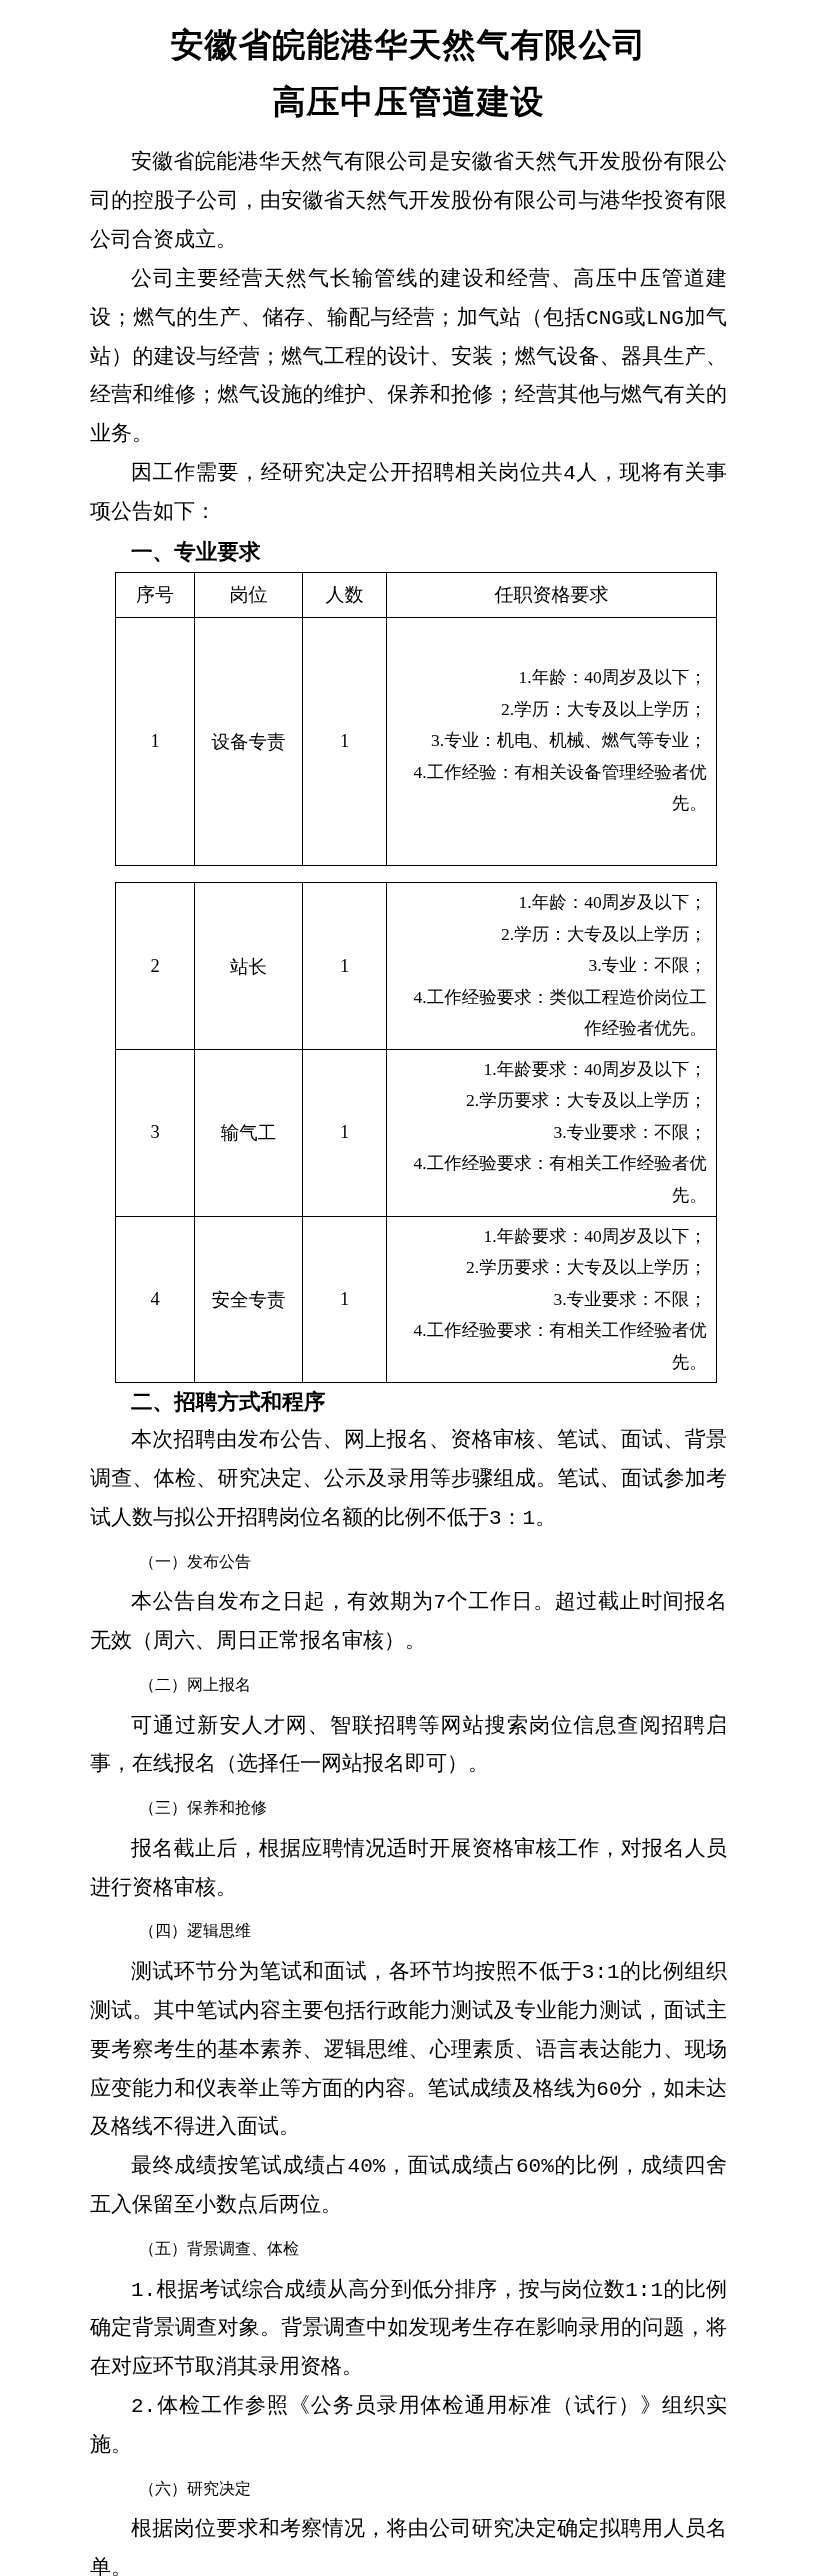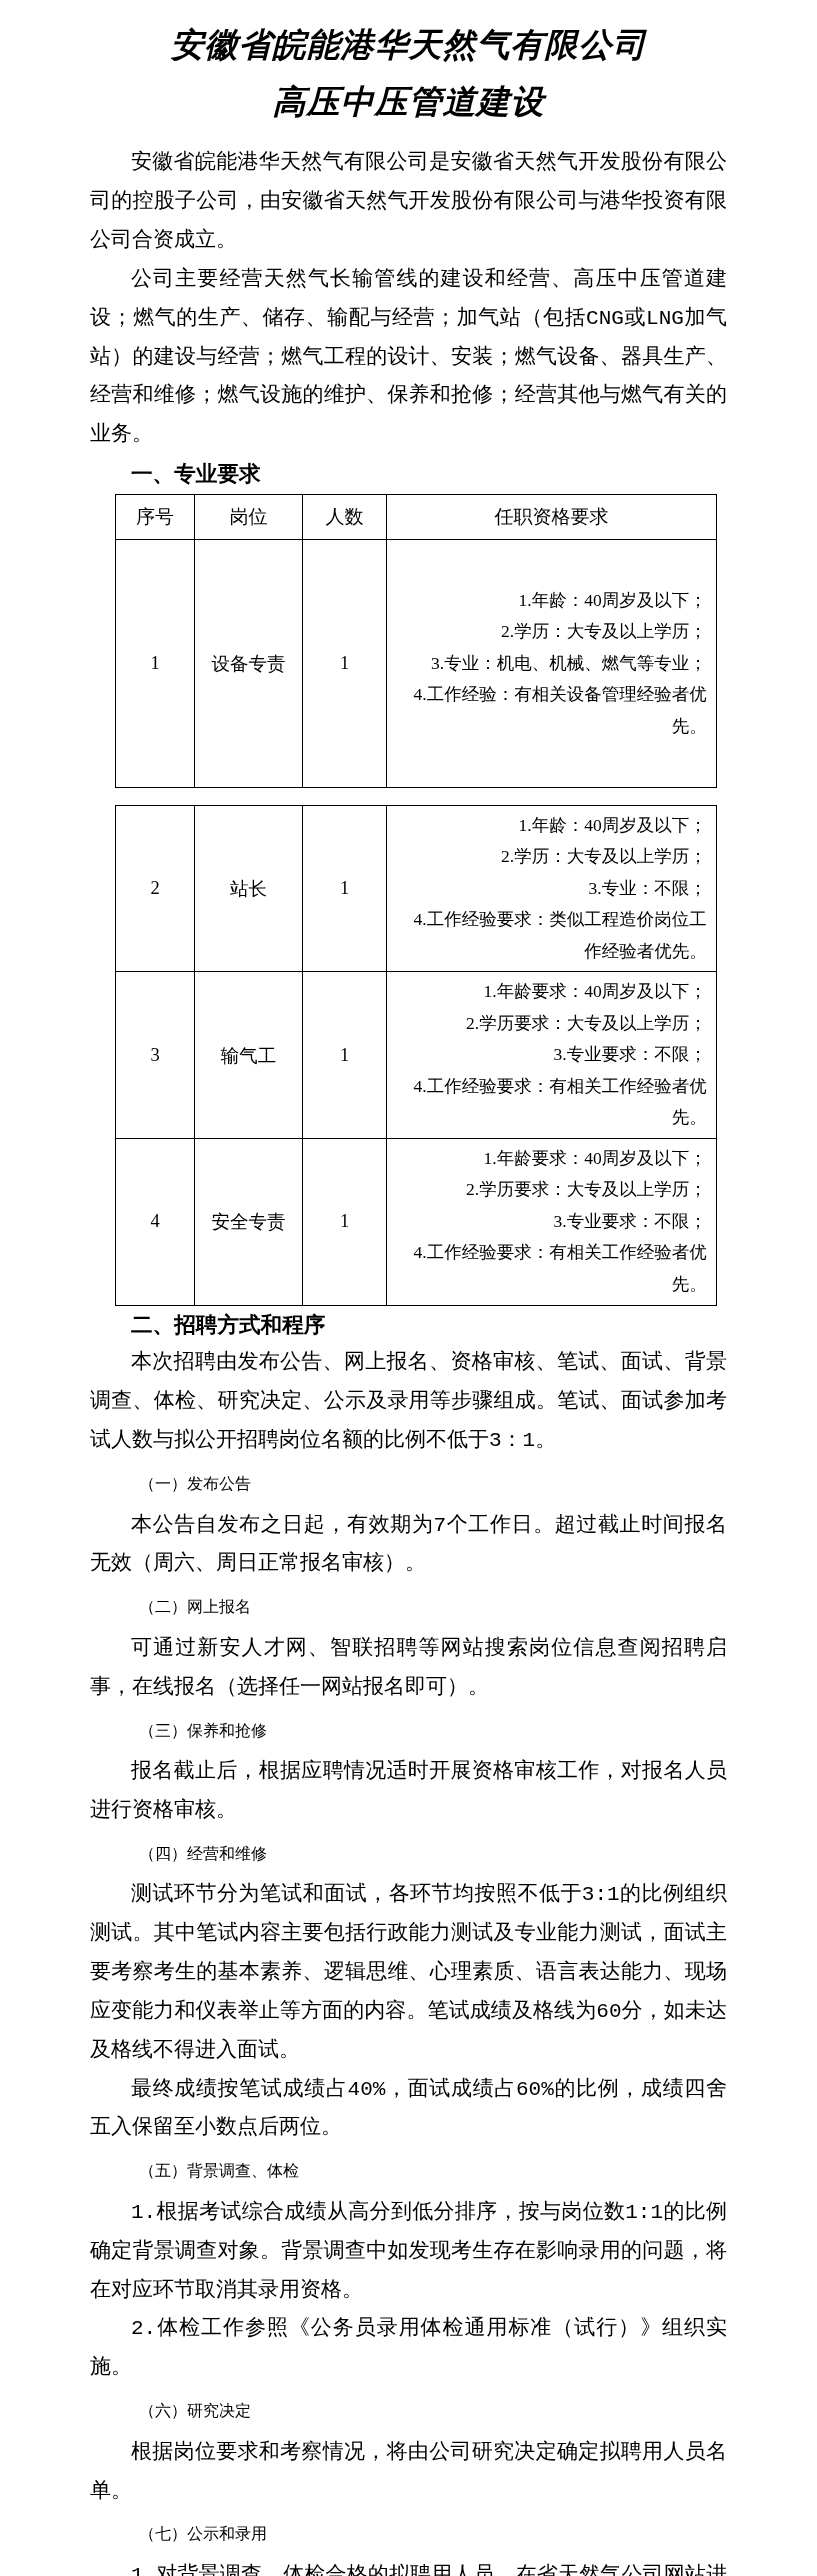--- a/index.html
+++ b/index.html
@@ -13,21 +13,20 @@
     overflow:hidden;
     font-family:"Liberation Serif","DejaVu Serif",serif;
   }
   .doc-title {
     font-family:"Liberation Sans","DejaVu Sans",sans-serif;
     font-weight:bold;
     font-size:33px;
     line-height:1.75;
     text-align:center;
     letter-spacing:1px;
-    font-style:italic;
   }
   .title-block { margin-bottom:13.4px; }
   p.body {
     font-size:21px;
     line-height:1.85;
     margin:0;
     text-align:justify;
     text-indent:41px;
     font-family:Liberation Mono, monospace;
   }
@@ -80,20 +79,21 @@
 
 <div class="page">
 
   <div class="title-block">
     <div class="doc-title">安徽省皖能港华天然气有限公司</div>
     <div class="doc-title">高压中压管道建设</div>
   </div>
 
   <p class="body">安徽省皖能港华天然气有限公司是安徽省天然气开发股份有限公司的控股子公司，由安徽省天然气开发股份有限公司与港华投资有限公司合资成立。</p>
   <p class="body">公司主要经营天然气长输管线的建设和经营、高压中压管道建设；燃气的生产、储存、输配与经营；加气站（包括CNG或LNG加气站）的建设与经营；燃气工程的设计、安装；燃气设备、器具生产、经营和维修；燃气设施的维护、保养和抢修；经营其他与燃气有关的业务。</p>
+  <p class="body">因工作需要，经研究决定公开招聘相关岗位共4人，现将有关事项公告如下：</p>
 
   <h2 class="sec-heading">一、专业要求</h2>
 
   <table class="plan-table">
     <colgroup>
         <col style="width:79px">
         <col style="width:108px">
         <col style="width:84px">
         <col style="width:330px">
       </colgroup>
@@ -169,21 +169,21 @@
 
   <p class="sub-label">（一）发布公告</p>
   <p class="body">本公告自发布之日起，有效期为7个工作日。超过截止时间报名无效（周六、周日正常报名审核）。</p>
 
   <p class="sub-label">（二）网上报名</p>
   <p class="body">可通过新安人才网、智联招聘等网站搜索岗位信息查阅招聘启事，在线报名（选择任一网站报名即可）。</p>
 
   <p class="sub-label">（三）保养和抢修</p>
   <p class="body">报名截止后，根据应聘情况适时开展资格审核工作，对报名人员进行资格审核。</p>
 
-  <p class="sub-label">（四）经营和维修</p>
+  <p class="sub-label">（四）逻辑思维</p>
   <p class="body">测试环节分为笔试和面试，各环节均按照不低于3:1的比例组织测试。其中笔试内容主要包括行政能力测试及专业能力测试，面试主要考察考生的基本素养、逻辑思维、心理素质、语言表达能力、现场应变能力和仪表举止等方面的内容。笔试成绩及格线为60分，如未达及格线不得进入面试。</p>
   <p class="body">最终成绩按笔试成绩占40%，面试成绩占60%的比例，成绩四舍五入保留至小数点后两位。</p>
 
   <p class="sub-label">（五）背景调查、体检</p>
   <p class="body">1.根据考试综合成绩从高分到低分排序，按与岗位数1:1的比例确定背景调查对象。背景调查中如发现考生存在影响录用的问题，将在对应环节取消其录用资格。</p>
   <p class="body">2.体检工作参照《公务员录用体检通用标准（试行）》组织实施。</p>
 
   <p class="sub-label">（六）研究决定</p>
   <p class="body">根据岗位要求和考察情况，将由公司研究决定确定拟聘用人员名单。</p>
 

